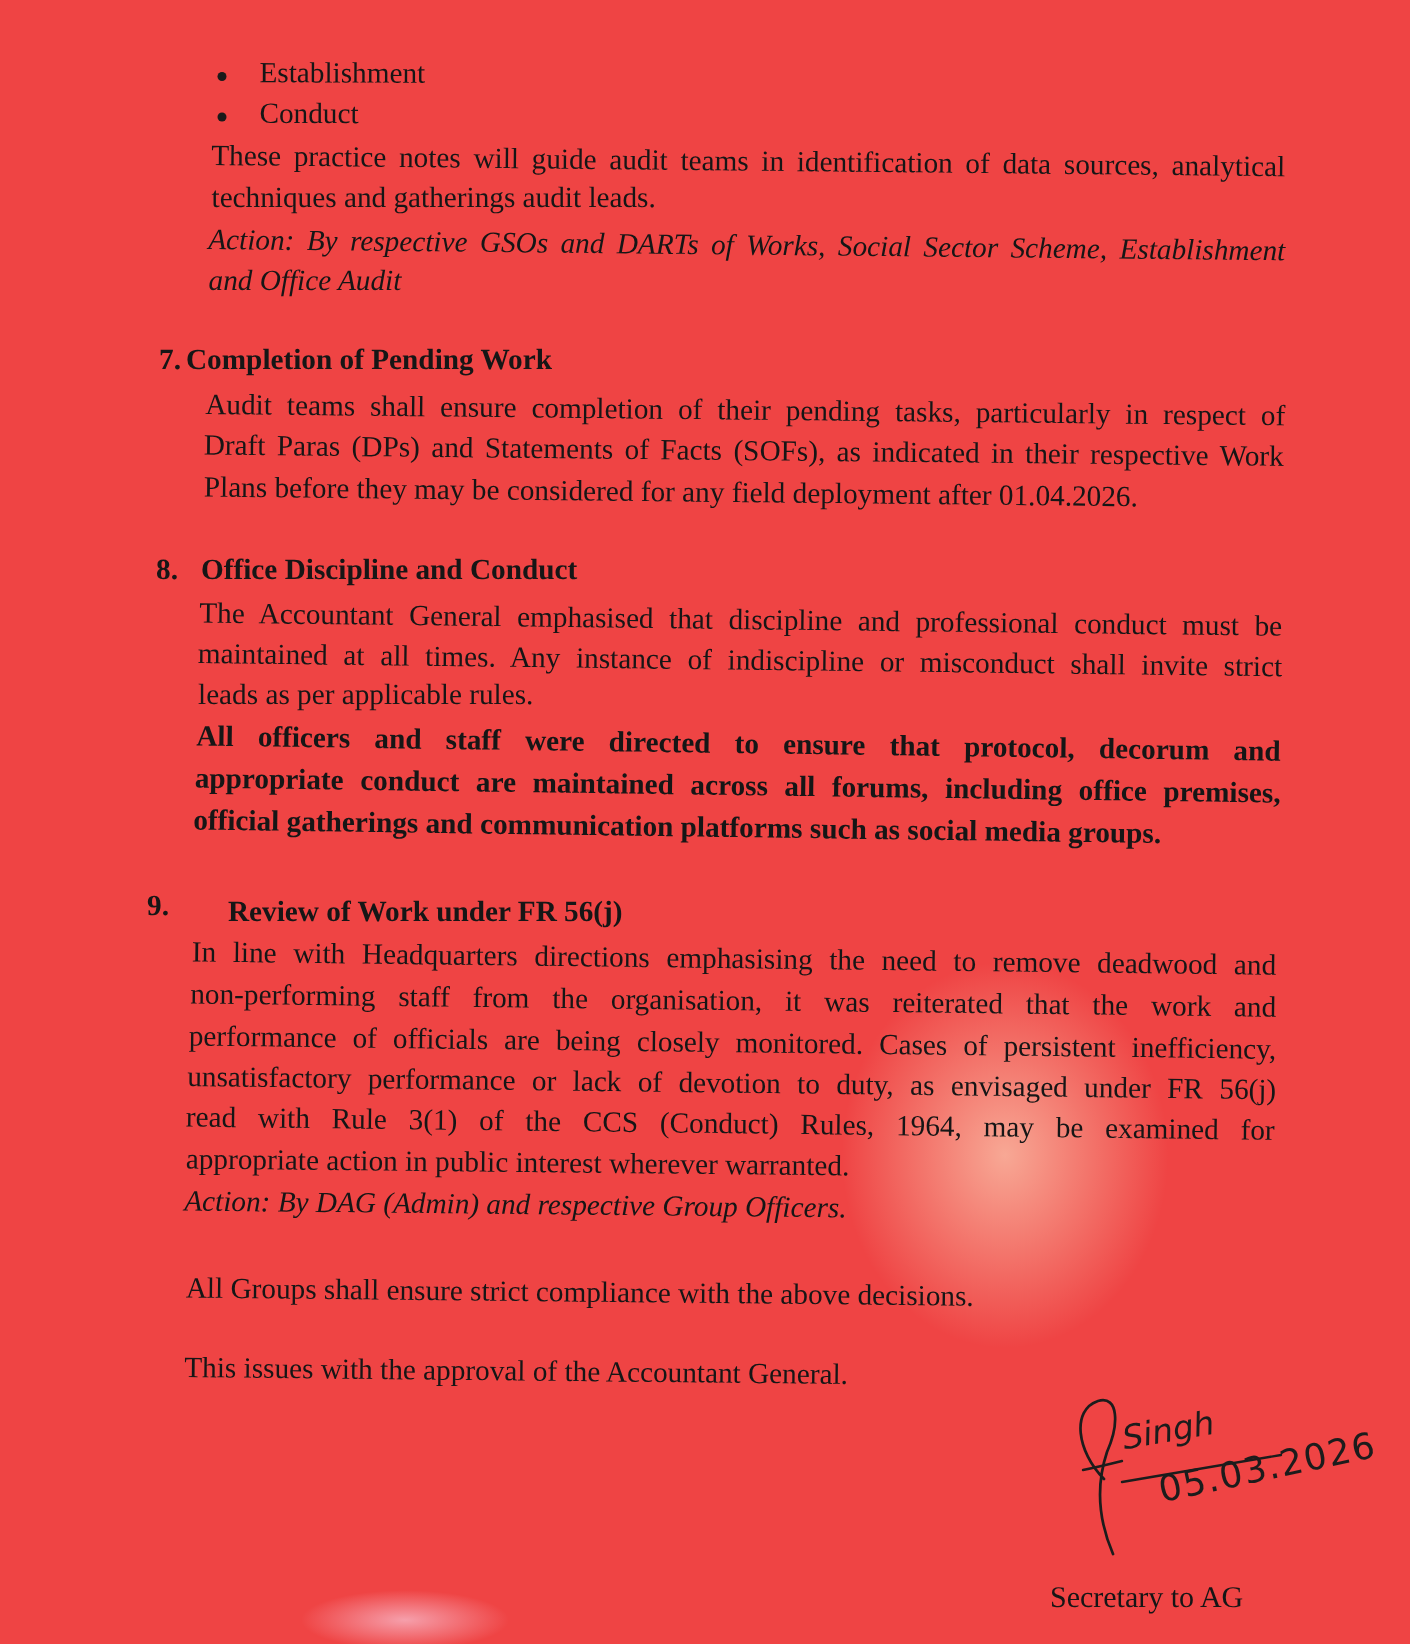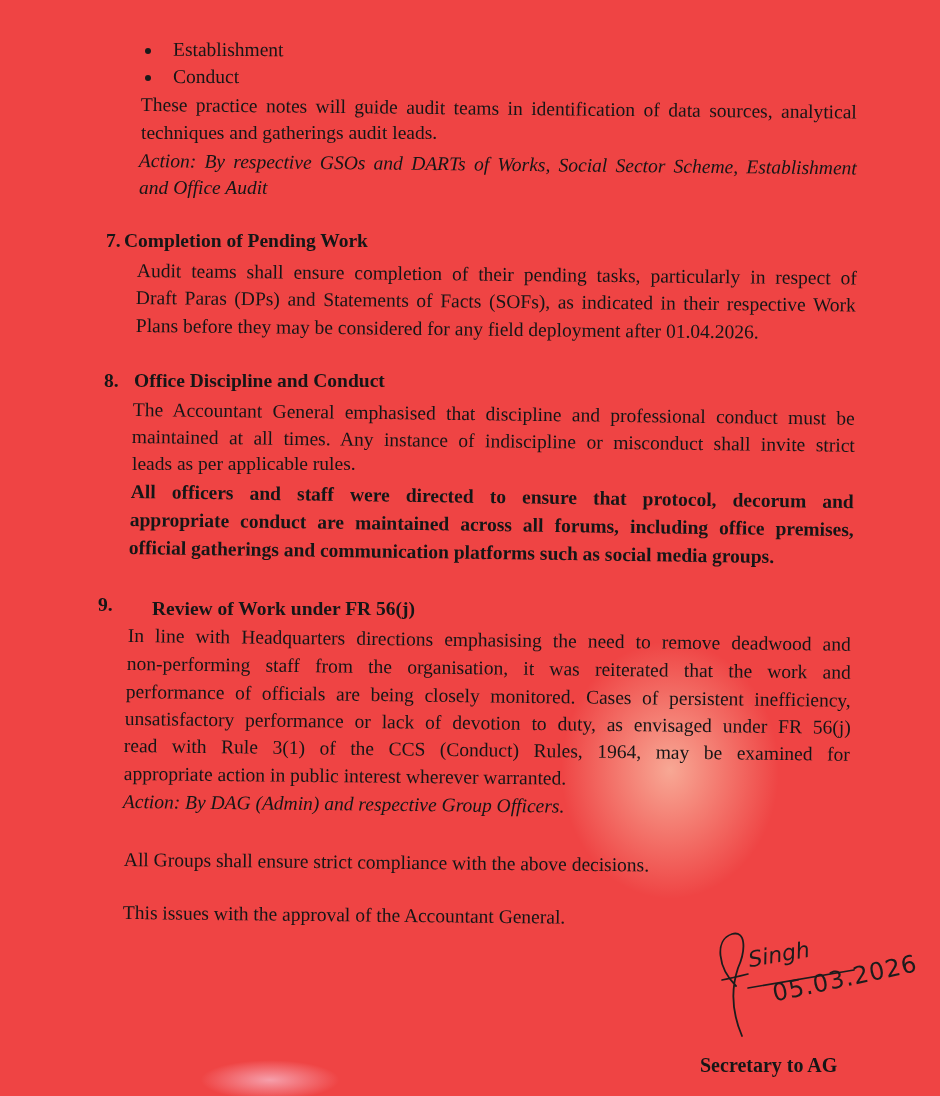--- a/index.html
+++ b/index.html
@@ -60,21 +60,21 @@
     .bold { font-weight: bold; }
     .sig-block {
       position: absolute;
       left: 712px; top: 928px;
       width: 200px; height: 110px;
     }
     .sig-role {
       position: absolute;
       left: 700px; top: 1054px;
       font-size: 20px;
-      font-weight: bold;
+      font-weight: normal;
       white-space: nowrap;
     }
   </style>
 </head>
 <body>
 
 <div class="page">
   <div class="stain-yellow"></div>
   <div class="stain-pink"></div>
 

